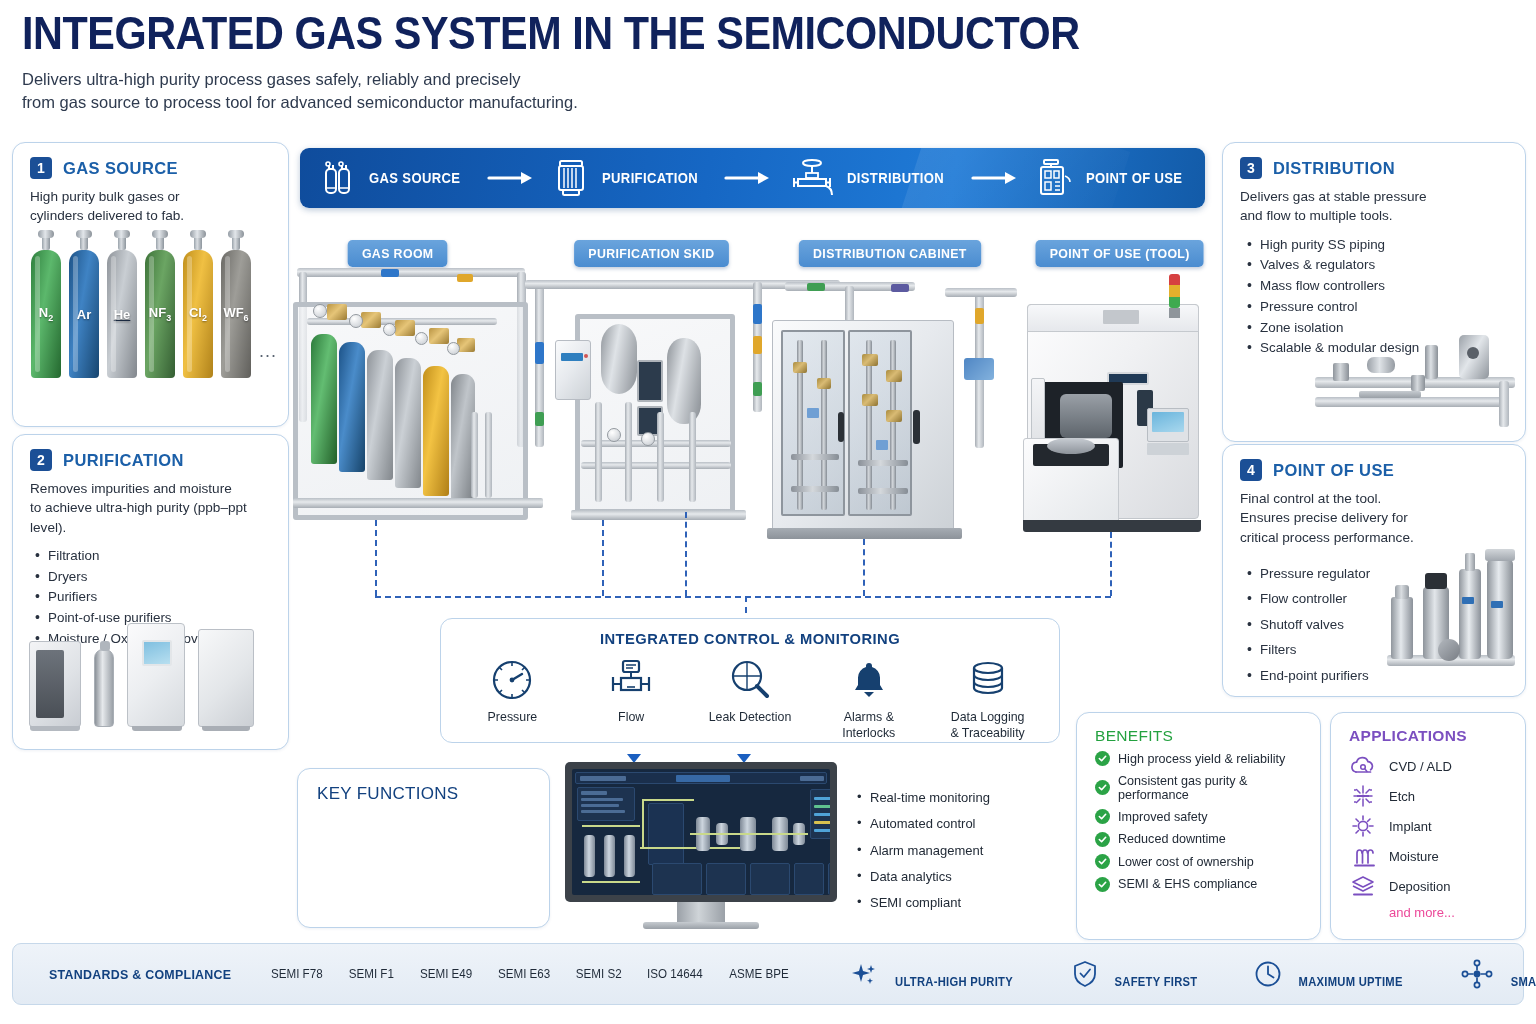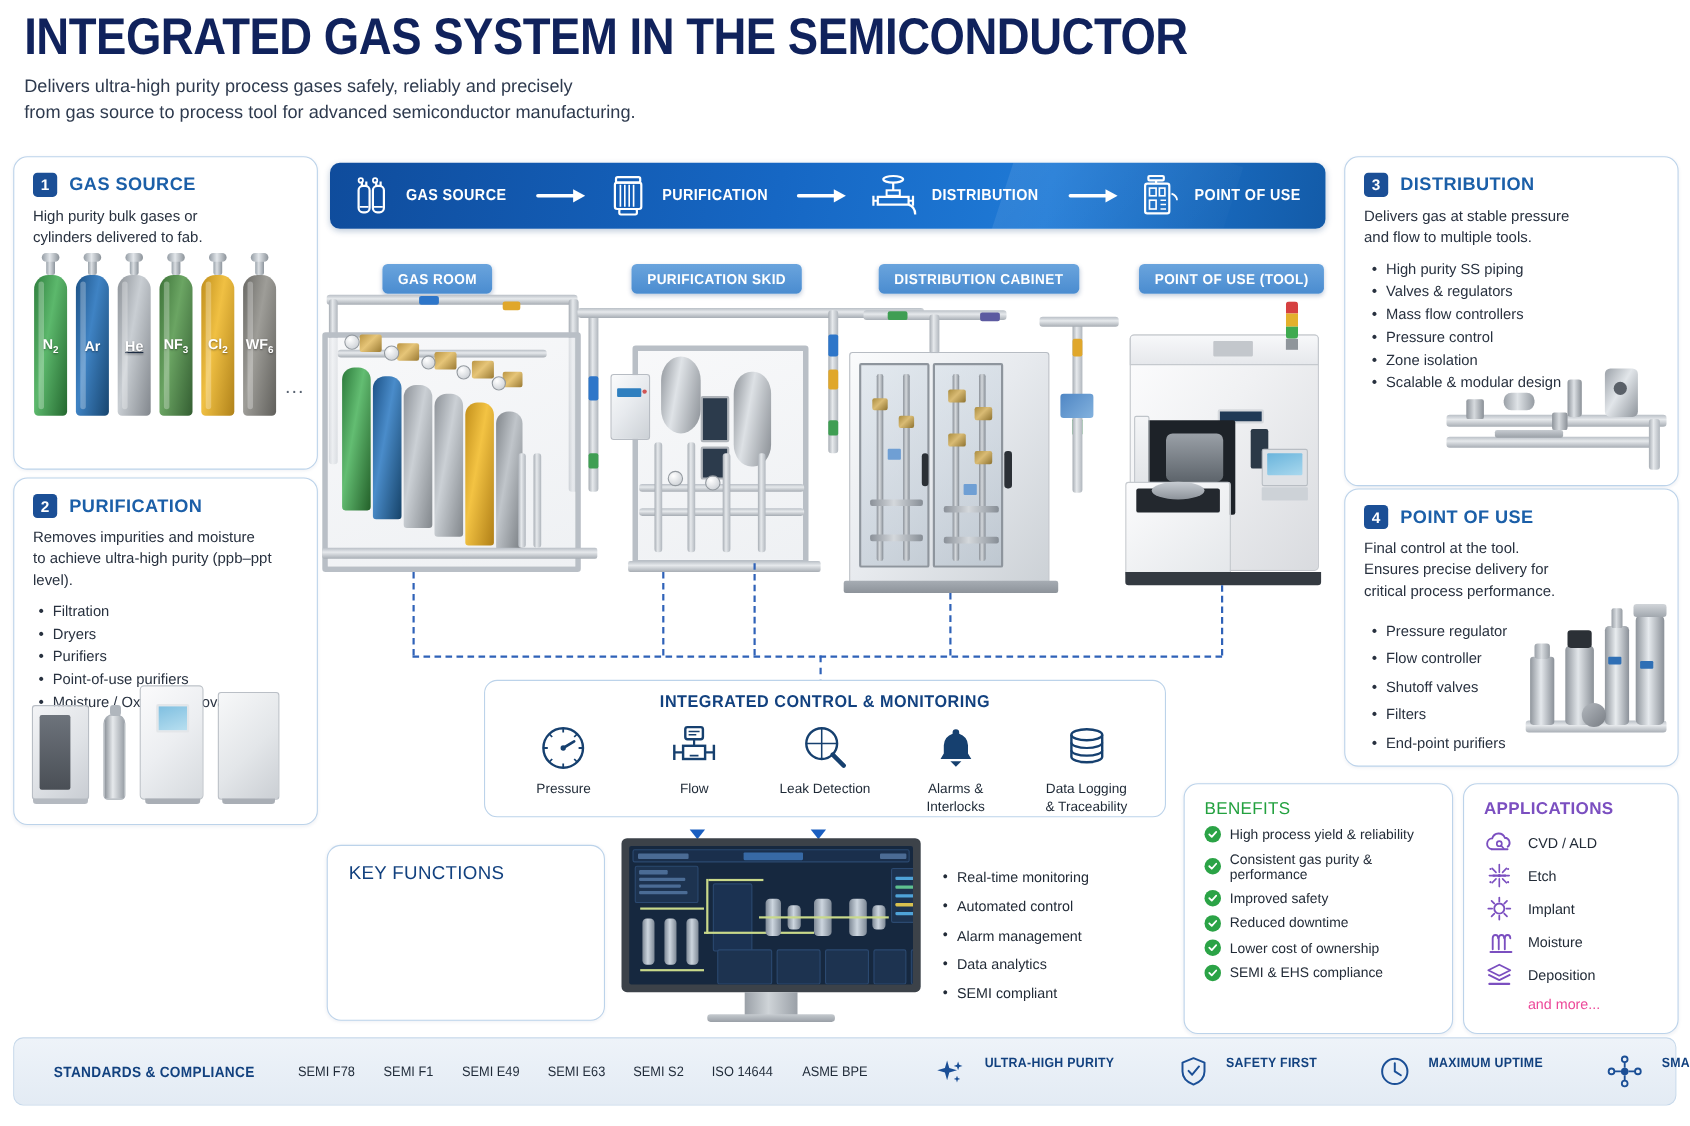--- a/index.html
+++ b/index.html
@@ -244,21 +244,21 @@
     position:absolute;left:12px;top:943px;width:1512px;height:62px;
     background:linear-gradient(180deg,#eef3f9,#e3ebf4);
     border:1px solid #c6d8ea;border-radius:9px;display:flex;align-items:center;
   }
   .botleft{display:flex;align-items:center;height:100%;padding-left:28px;gap:30px;flex:0 0 auto;}
   .botleft .lb{font-size:13.5px;font-weight:700;color:#12417f;letter-spacing:.3px;transform:scaleX(.92);}
   .stds{display:flex;gap:22px;}
   .stds span{font-size:12.5px;color:#1f2a38;white-space:nowrap;transform:scaleX(.93);}
   .divv{width:1px;height:42px;background:#c0d2e5;margin:0 18px;}
   .botright{display:flex;align-items:center;gap:52px;padding-left:22px;}
-  .bitem{display:flex;align-items:flex-start;gap:11px;}
+  .bitem{display:flex;align-items:flex-end;gap:11px;}
   .bitem .bt{font-size:12.2px;font-weight:700;color:#12417f;letter-spacing:.3px;transform:scaleX(.92);white-space:nowrap;}
 </style>
 </head>
 <body>
 
 <div class="page">
 
   <div class="hdr">
     <h1>INTEGRATED GAS SYSTEM IN THE SEMICONDUCTOR</h1>
     <div class="sub">

